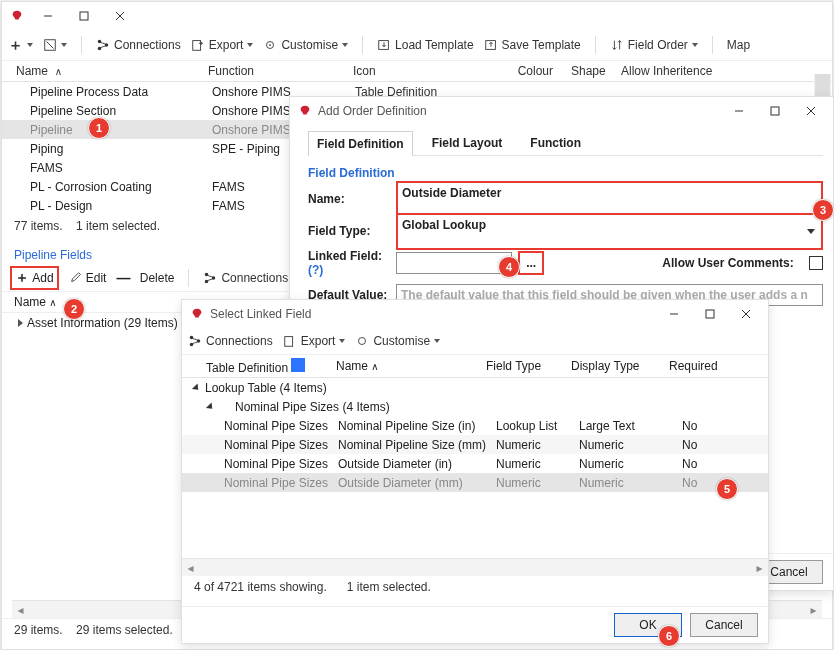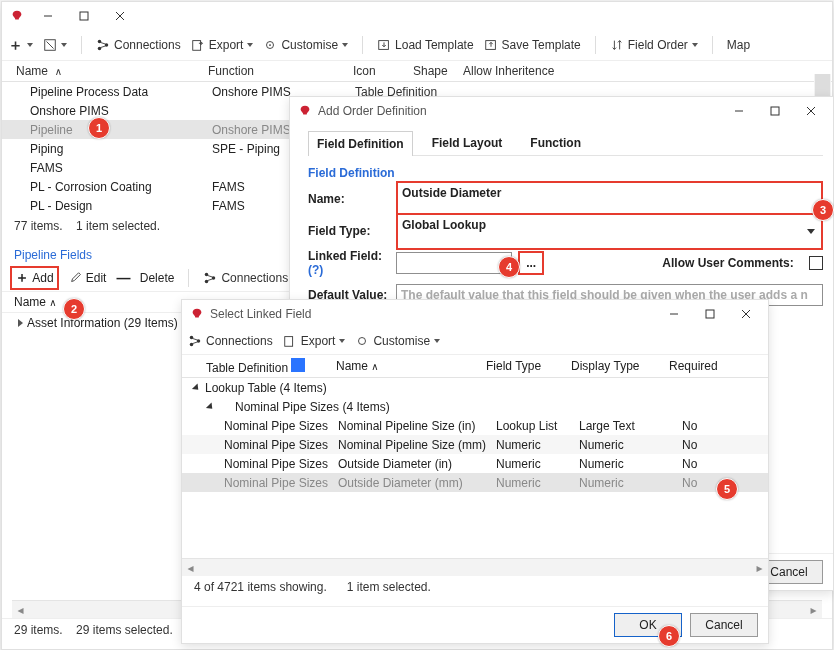--- a/index.html
+++ b/index.html
@@ -208,31 +208,33 @@
     <span class="tb-sep"></span>
     <span class="tb-item">
           <span>Map</span>
         </span>
   </div>
 
   <div class="grid-head">
     <div class="col c-name"><span>Name</span>&nbsp;&nbsp;<span style="font-size:10px">∧</span></div>
     <div class="col c-cat">Function</div>
     <div class="col c-icon">Icon</div>
+    <div class="col c-colour">Colour</div>
     <div class="col c-shape">Shape</div>
     <div class="col c-allow">Allow Inheritence</div>
   </div>
 
   <div class="grid-body">
     <div class="grid-row">
           <div class="col c-name-row">Pipeline Process Data</div>
           <div class="col c-cat-row">Onshore PIMS</div>
           <span style="color:#333;margin-left:-6px;">Table Definition</span>
         </div>
     <div class="grid-row">
+          <div class="col c-name-row">Pipeline Section</div>
           <div class="col c-cat-row">Onshore PIMS</div>
         </div>
     <div class="grid-row sel-row">
           <div class="col c-name-row">Pipeline</div>
           <div class="col c-cat-row">Onshore PIMS</div>
         </div>
     <div class="grid-row">
           <div class="col c-name-row">Piping</div>
           <div class="col c-cat-row">SPE - Piping</div>
         </div>

